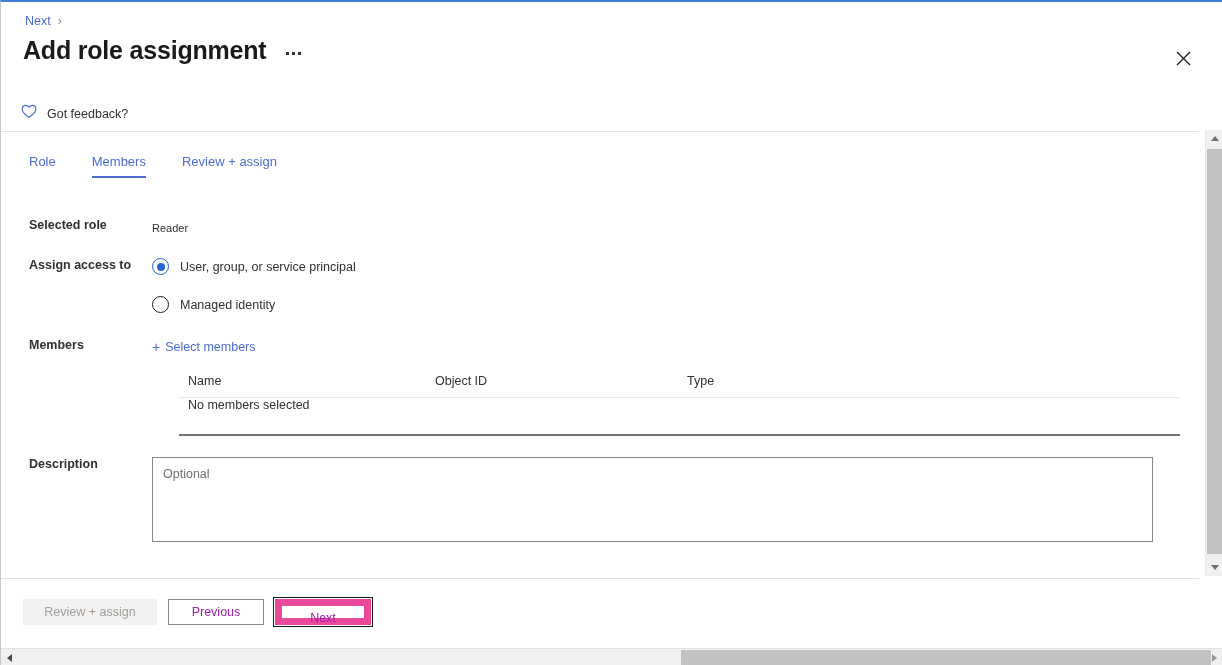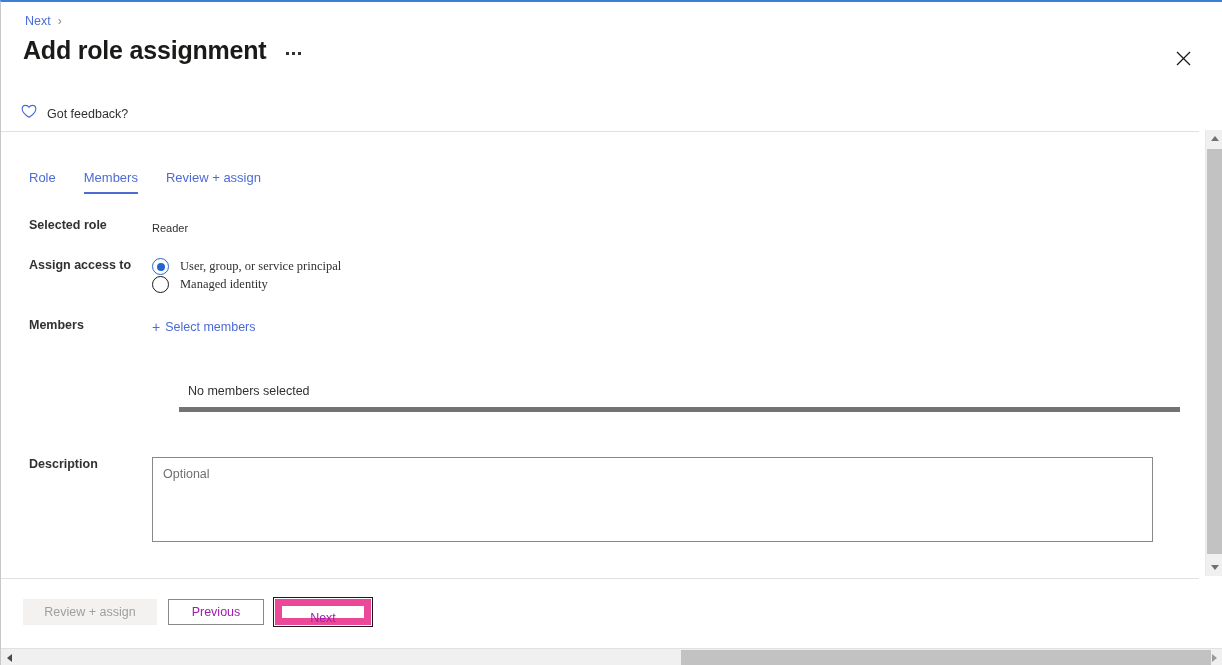--- a/index.html
+++ b/index.html
@@ -107,24 +107,24 @@
     position: absolute;
     left: 0; top: 127px;
     width: 1198px;
     height: 1px;
     background: #e1e1e1;
   }
 
   
   .tabbar {
     position: absolute;
-    left: 28px; top: 168px;
+    left: 28px; top: 152px;
     display: flex;
     align-items: flex-end;
-    gap: 4px;
+    gap: 12px;
   }
   .tab {
     position: relative;
     font-size: 13px;
     color: #4c6cd4;
     padding: 0 12px 9px 12px;
     cursor: pointer;
     white-space: nowrap;
   }
   .tab:first-child { padding-left: 0; }
@@ -167,22 +167,21 @@
   .static-value {
     font-size: 11px;
     color: #323130;
   }
 
   .row-assign { margin-top: 22px; }
 
   .radio-group {
     display: flex;
     flex-direction: column;
-    gap: 1px;
-    font-family: Liberation Serif, serif;
+    gap: 21px;
   }
   .radio-item {
     display: flex;
     align-items: center;
     gap: 11px;
     cursor: pointer;
   }
   .radio-mark {
     width: 17px; height: 17px;
     border-radius: 50%;
@@ -238,23 +237,22 @@
   .mt-head .mt-cell {
     font-size: 12.5px;
     color: #323130;
     font-weight: 400;
   }
   .mt-cell.col-name  { width: 256px; padding-left: 9px; }
   .mt-cell.col-objid { width: 252px; }
   .mt-cell.col-type  { flex: 1; }
   .mt-row {
     display: flex;
-    align-items: center;
     height: 38px;
-    border-bottom: 5px solid #737373;
+    border-bottom: 2px solid #737373;
   }
   .mt-row .mt-cell {
     font-size: 12.5px;
     color: #323130;
   }
 
   
   .row-description {
     position: absolute;
     left: 0; top: 255px;
@@ -467,20 +465,25 @@
       <div class="field-label">Members</div>
       <div class="field-control">
         <span class="link-action">
           <span class="plus-glyph">+</span>
           <span>Select members</span>
         </span>
       </div>
     </div>
 
     <div class="members-table">
+      <div class="mt-head">
+        <div class="mt-cell col-name">Name</div>
+        <div class="mt-cell col-objid">Object ID</div>
+        <div class="mt-cell col-type">Type</div>
+      </div>
       <div class="mt-row">
         <div class="mt-cell col-name">No members selected</div>
         <div class="mt-cell col-objid"></div>
         <div class="mt-cell col-type"></div>
       </div>
     </div>
 
     <div class="row-description">
       <div class="field-label">Description</div>
       <div class="field-control">

